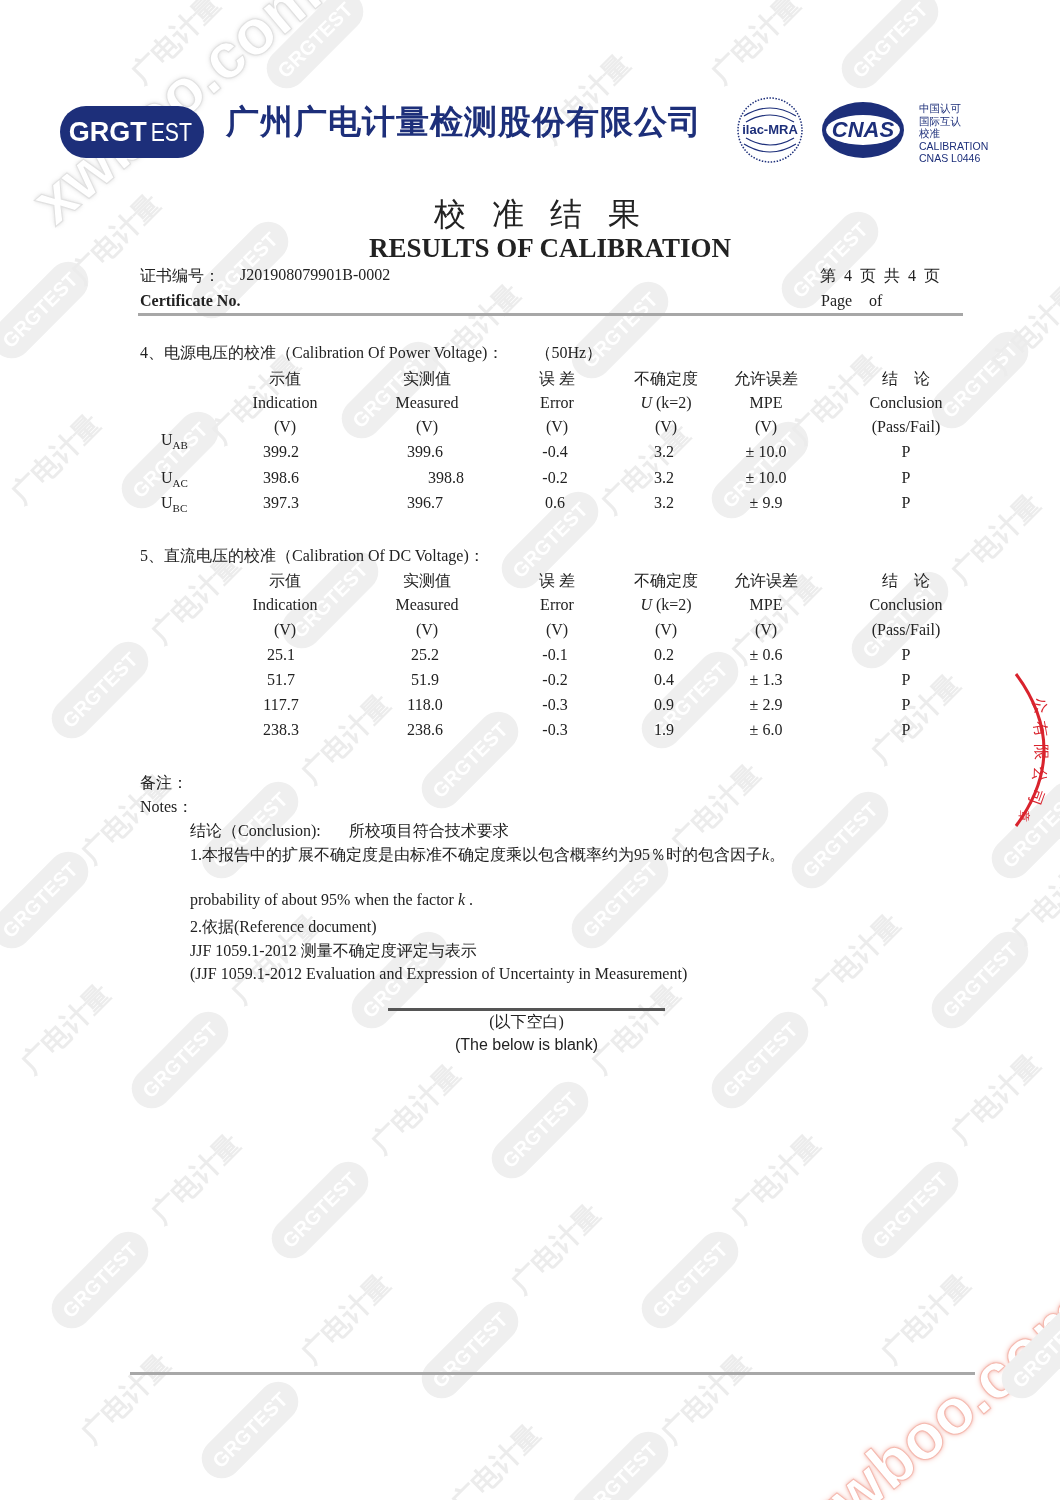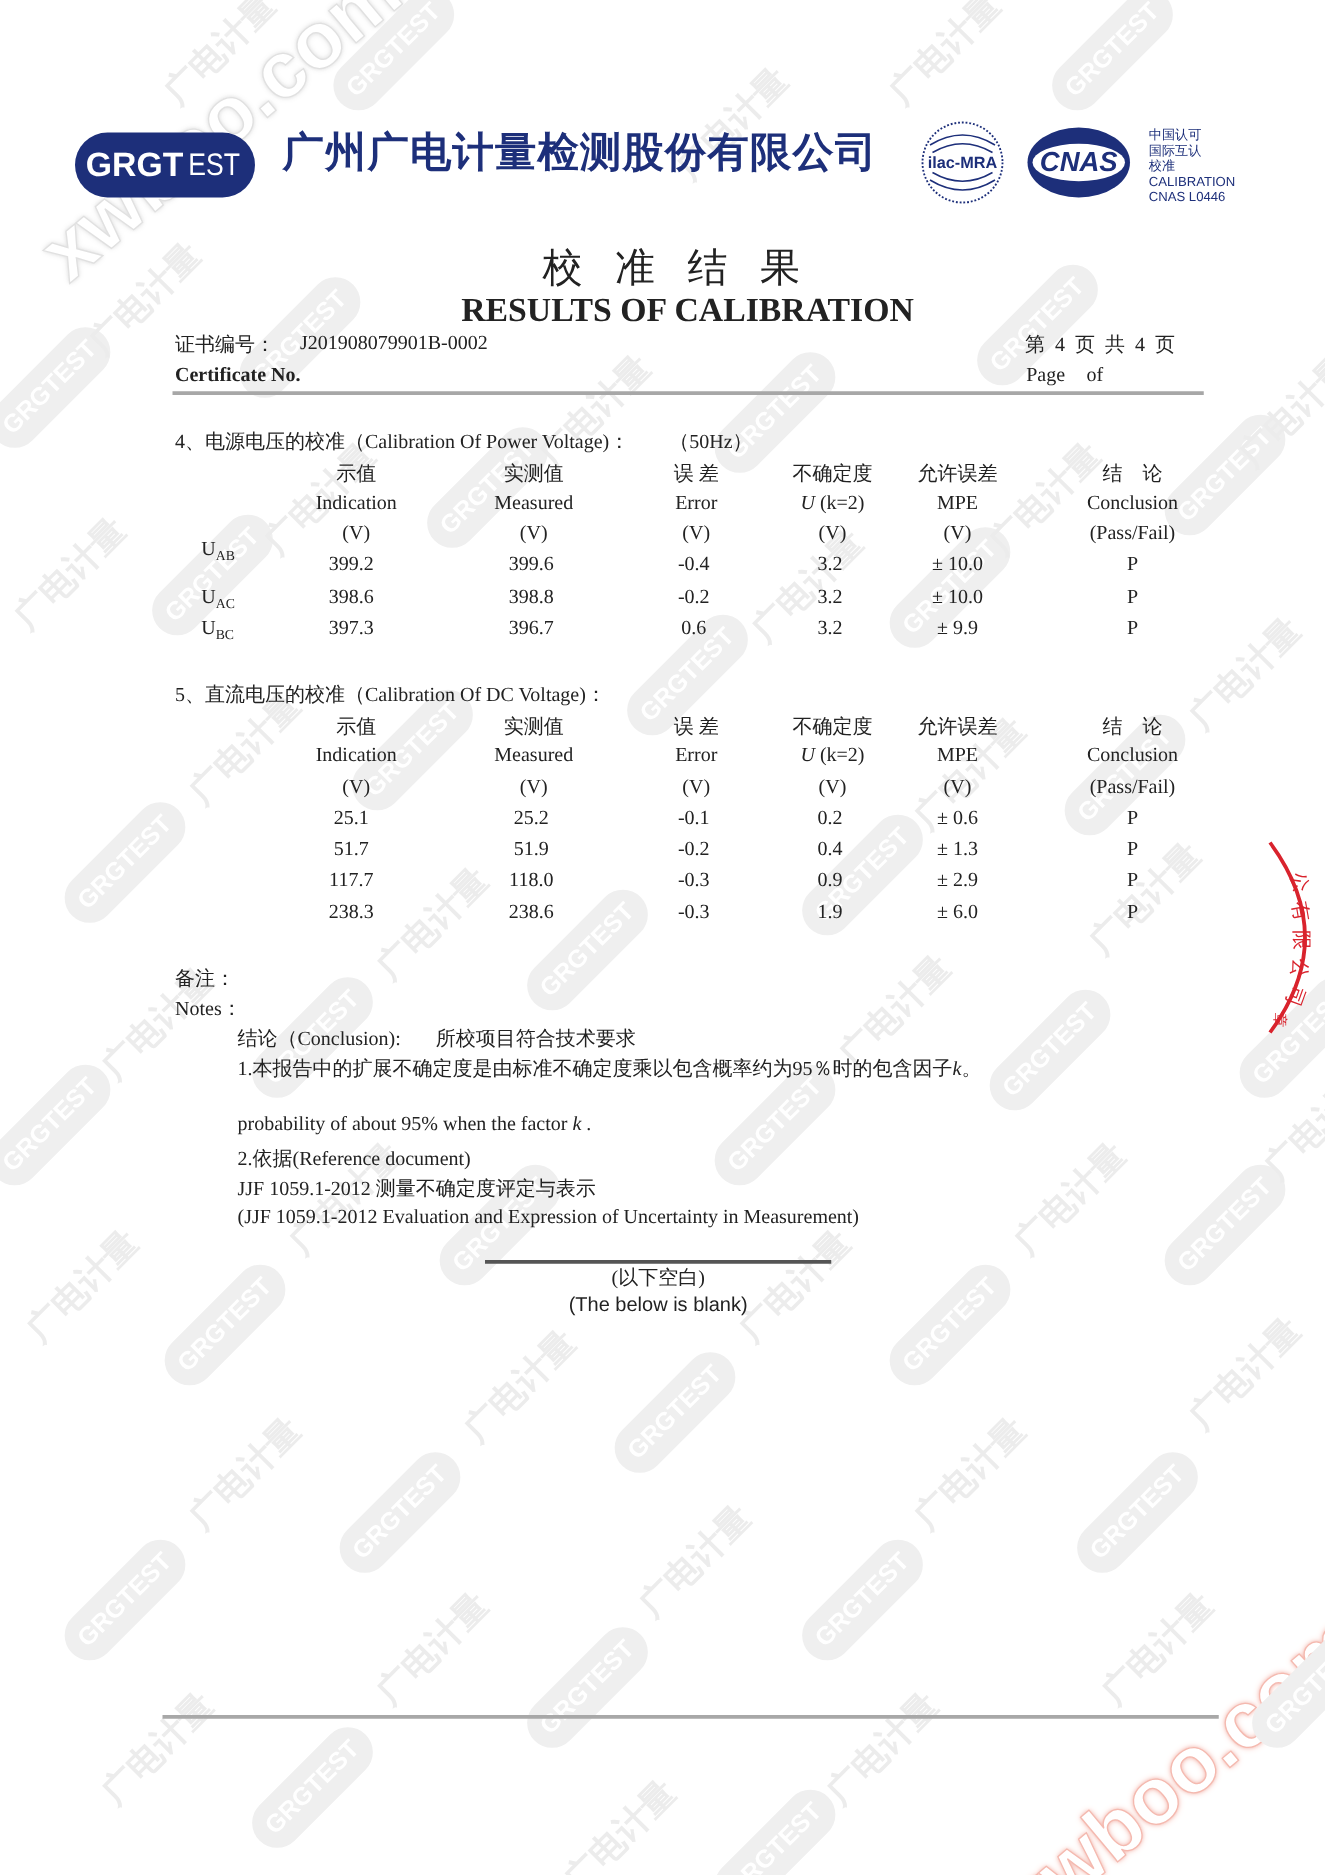--- a/index.html
+++ b/index.html
@@ -236,21 +236,21 @@
     <div class="t t-left" style="left:161px;top:431px;"><span>U</span><span class="sub">AB</span></div>
     <div class="t" style="left:235px;width:92px;top:443px;">399.2</div>
     <div class="t" style="left:377px;width:96px;top:443px;">399.6</div>
     <div class="t" style="left:507px;width:96px;top:443px;">-0.4</div>
     <div class="t" style="left:616px;width:96px;top:443px;">3.2</div>
     <div class="t" style="left:716px;width:100px;top:443px;">± 10.0</div>
     <div class="t" style="left:846px;width:120px;top:443px;">P</div>
 
     <div class="t t-left" style="left:161px;top:469px;"><span>U</span><span class="sub">AC</span></div>
     <div class="t" style="left:235px;width:92px;top:469px;">398.6</div>
-    <div class="t" style="left:377px;width:96px;top:469px;">398.8</div>
+    <div class="t" style="left:398px;width:96px;top:469px;">398.8</div>
     <div class="t" style="left:507px;width:96px;top:469px;">-0.2</div>
     <div class="t" style="left:616px;width:96px;top:469px;">3.2</div>
     <div class="t" style="left:716px;width:100px;top:469px;">± 10.0</div>
     <div class="t" style="left:846px;width:120px;top:469px;">P</div>
 
     <div class="t t-left" style="left:161px;top:494px;"><span>U</span><span class="sub">BC</span></div>
     <div class="t" style="left:235px;width:92px;top:494px;">397.3</div>
     <div class="t" style="left:377px;width:96px;top:494px;">396.7</div>
     <div class="t" style="left:507px;width:96px;top:494px;">0.6</div>
     <div class="t" style="left:616px;width:96px;top:494px;">3.2</div>

